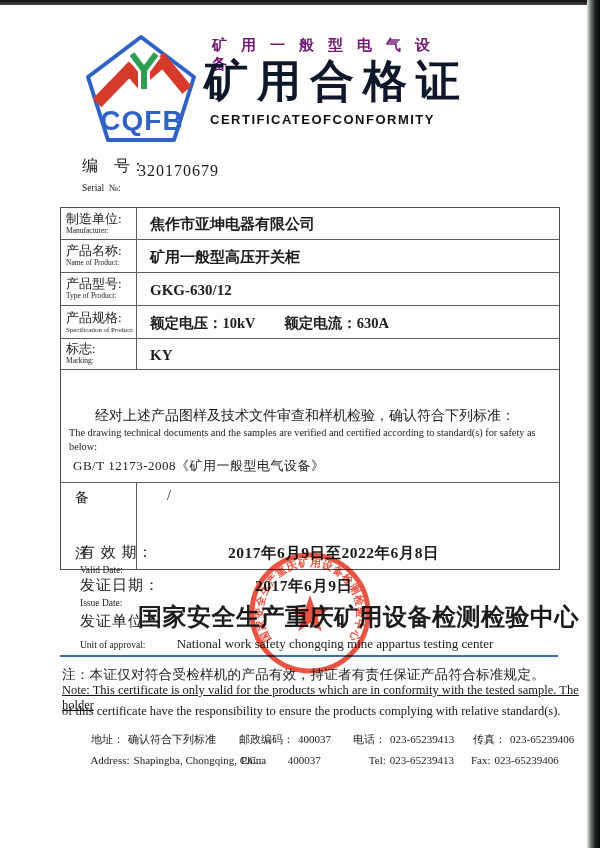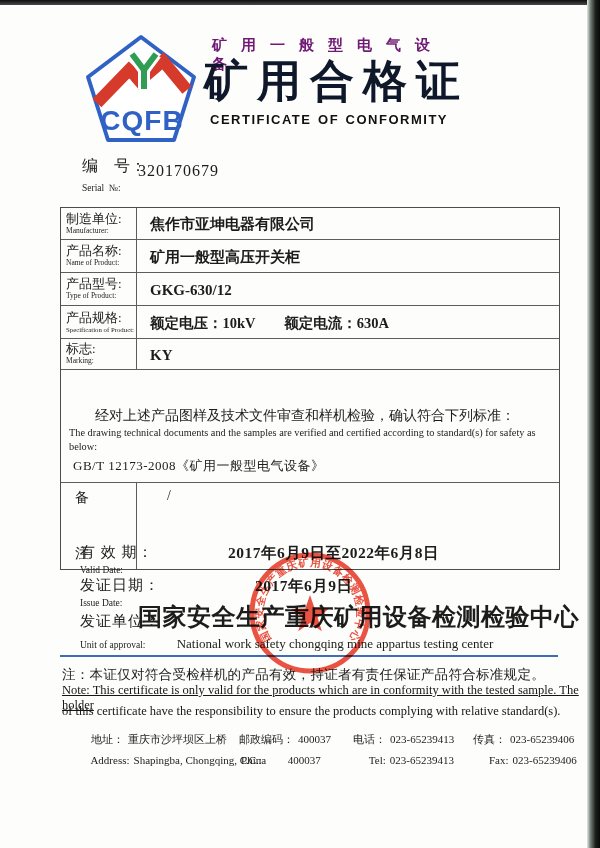--- a/index.html
+++ b/index.html
@@ -17,21 +17,21 @@
 
   
   .logo { position: absolute; left: 84px; top: 32px; }
   .device-type { position: absolute; left: 212px; top: 36px; width: 246px;
     display: flex; justify-content: space-between;
     font-size: 15px; font-weight: bold; color: #701a75; }
   .main-title { position: absolute; left: 204px; top: 52px; width: 280px;
     font-size: 44px; font-weight: bold; color: #0f172a; letter-spacing: 9px;
     white-space: nowrap; }
   .subtitle { position: absolute; left: 210px; top: 112px; width: 238px;
-    display: flex; justify-content: space-between;
+    display: flex; justify-content: flex-start;
     font-family: "Liberation Sans", sans-serif; font-weight: bold;
     font-size: 13px; letter-spacing: 1.5px; color: #111; }
 
   
   .serial-zh { position: absolute; left: 82px; top: 156px; font-size: 16px; white-space: pre; }
   .serial-val { position: absolute; left: 138px; top: 162px; font-size: 16px; letter-spacing: 1px; }
   .serial-en { position: absolute; left: 82px; top: 183px; font-size: 9.5px; white-space: pre; }
 
   
   .cert-table { position: absolute; left: 60px; top: 207px; width: 500px;
@@ -181,37 +181,37 @@
     <text font-size="10.5" font-weight="bold" fill="#e8402e" letter-spacing="0.8" font-family="Liberation Serif, serif">
       <textPath href="#stampArc" startOffset="50%" text-anchor="middle">国家安全生产重庆矿用设备检测检验中心</textPath>
     </text>
   </svg>
 
   <div class="note-zh">注：本证仅对符合受检样机的产品有效，持证者有责任保证产品符合标准规定。</div>
   <div class="note-en" style="top:683px;text-decoration:underline;">Note: This certificate is only valid for the products which are in conformity with the tested sample. The holder</div>
   <div class="note-en" style="top:704px;">of this certificate have the responsibility to ensure the products complying with relative standard(s).</div>
 
   <div class="contact-item" style="left:80px; top:720px;">
-    <span class="cl">地址：</span><span>重庆市沙坪坝区上桥</span>
+    <span class="cl">地址：</span><span>确认符合下列标准</span>
   </div>
   <div class="contact-item" style="left:228px; top:720px;">
     <span class="cl">邮政编码：</span><span>400037</span>
   </div>
   <div class="contact-item" style="left:342px; top:720px;text-align:center;">
     <span class="cl">电话：</span><span>023-65239413</span>
   </div>
   <div class="contact-item" style="left:462px; top:720px;">
     <span class="cl">传真：</span><span>023-65239406</span>
   </div>
 
   <div class="contact-item" style="left:80px; top:742px;">
     <span class="cl">Address:</span><span>Shapingba, Chongqing, China</span>
   </div>
   <div class="contact-item" style="left:230px; top:742px;">
     <span class="cl" style="margin-right:26px;">P.C.:</span><span>400037</span>
   </div>
   <div class="contact-item" style="left:358px; top:742px;">
     <span class="cl">Tel:</span><span>023-65239413</span>
   </div>
-  <div class="contact-item" style="left:478px; top:742px;">
+  <div class="contact-item" style="left:460px; top:742px;">
     <span class="cl">Fax:</span><span>023-65239406</span>
   </div>
 </div>
 
 </body></html>

